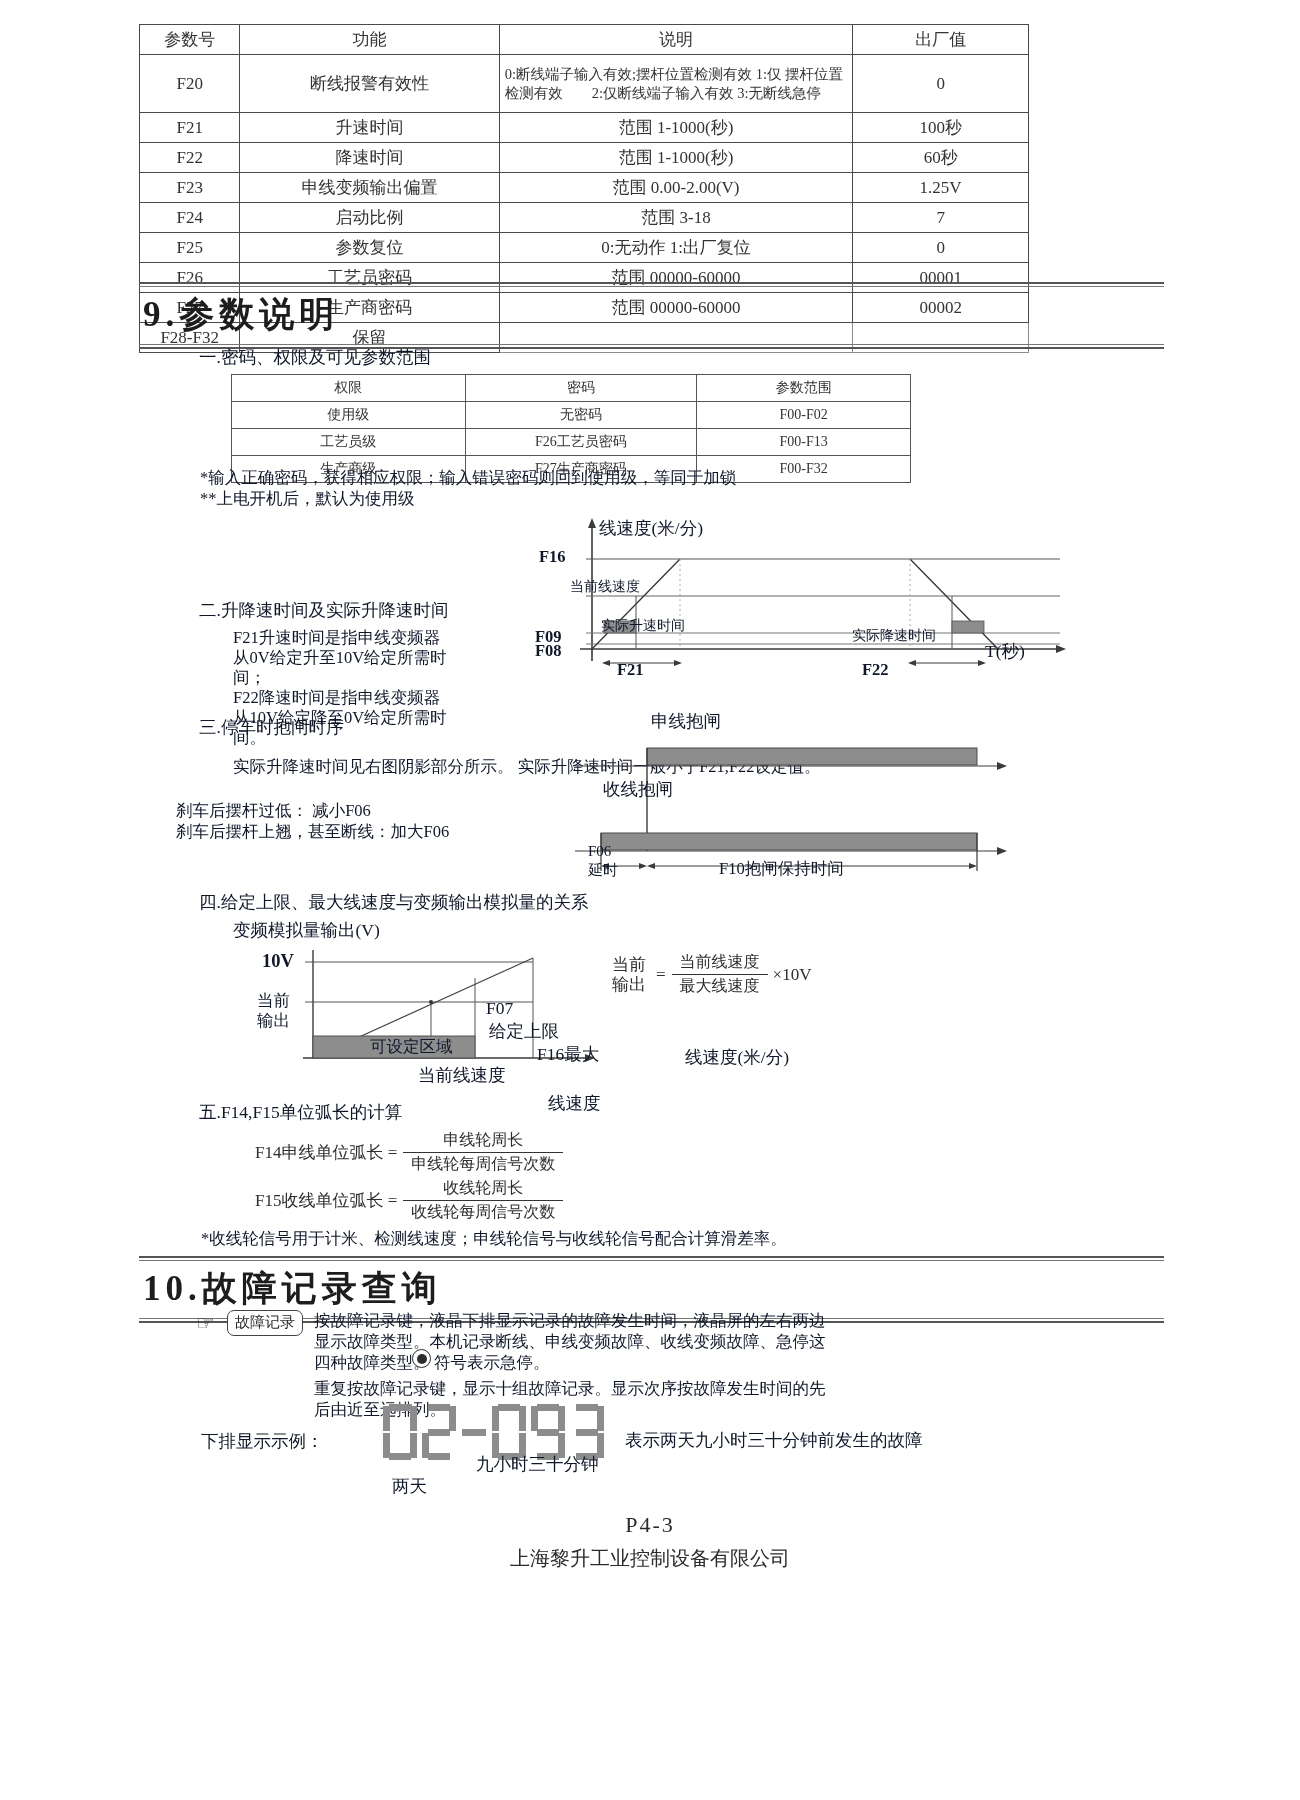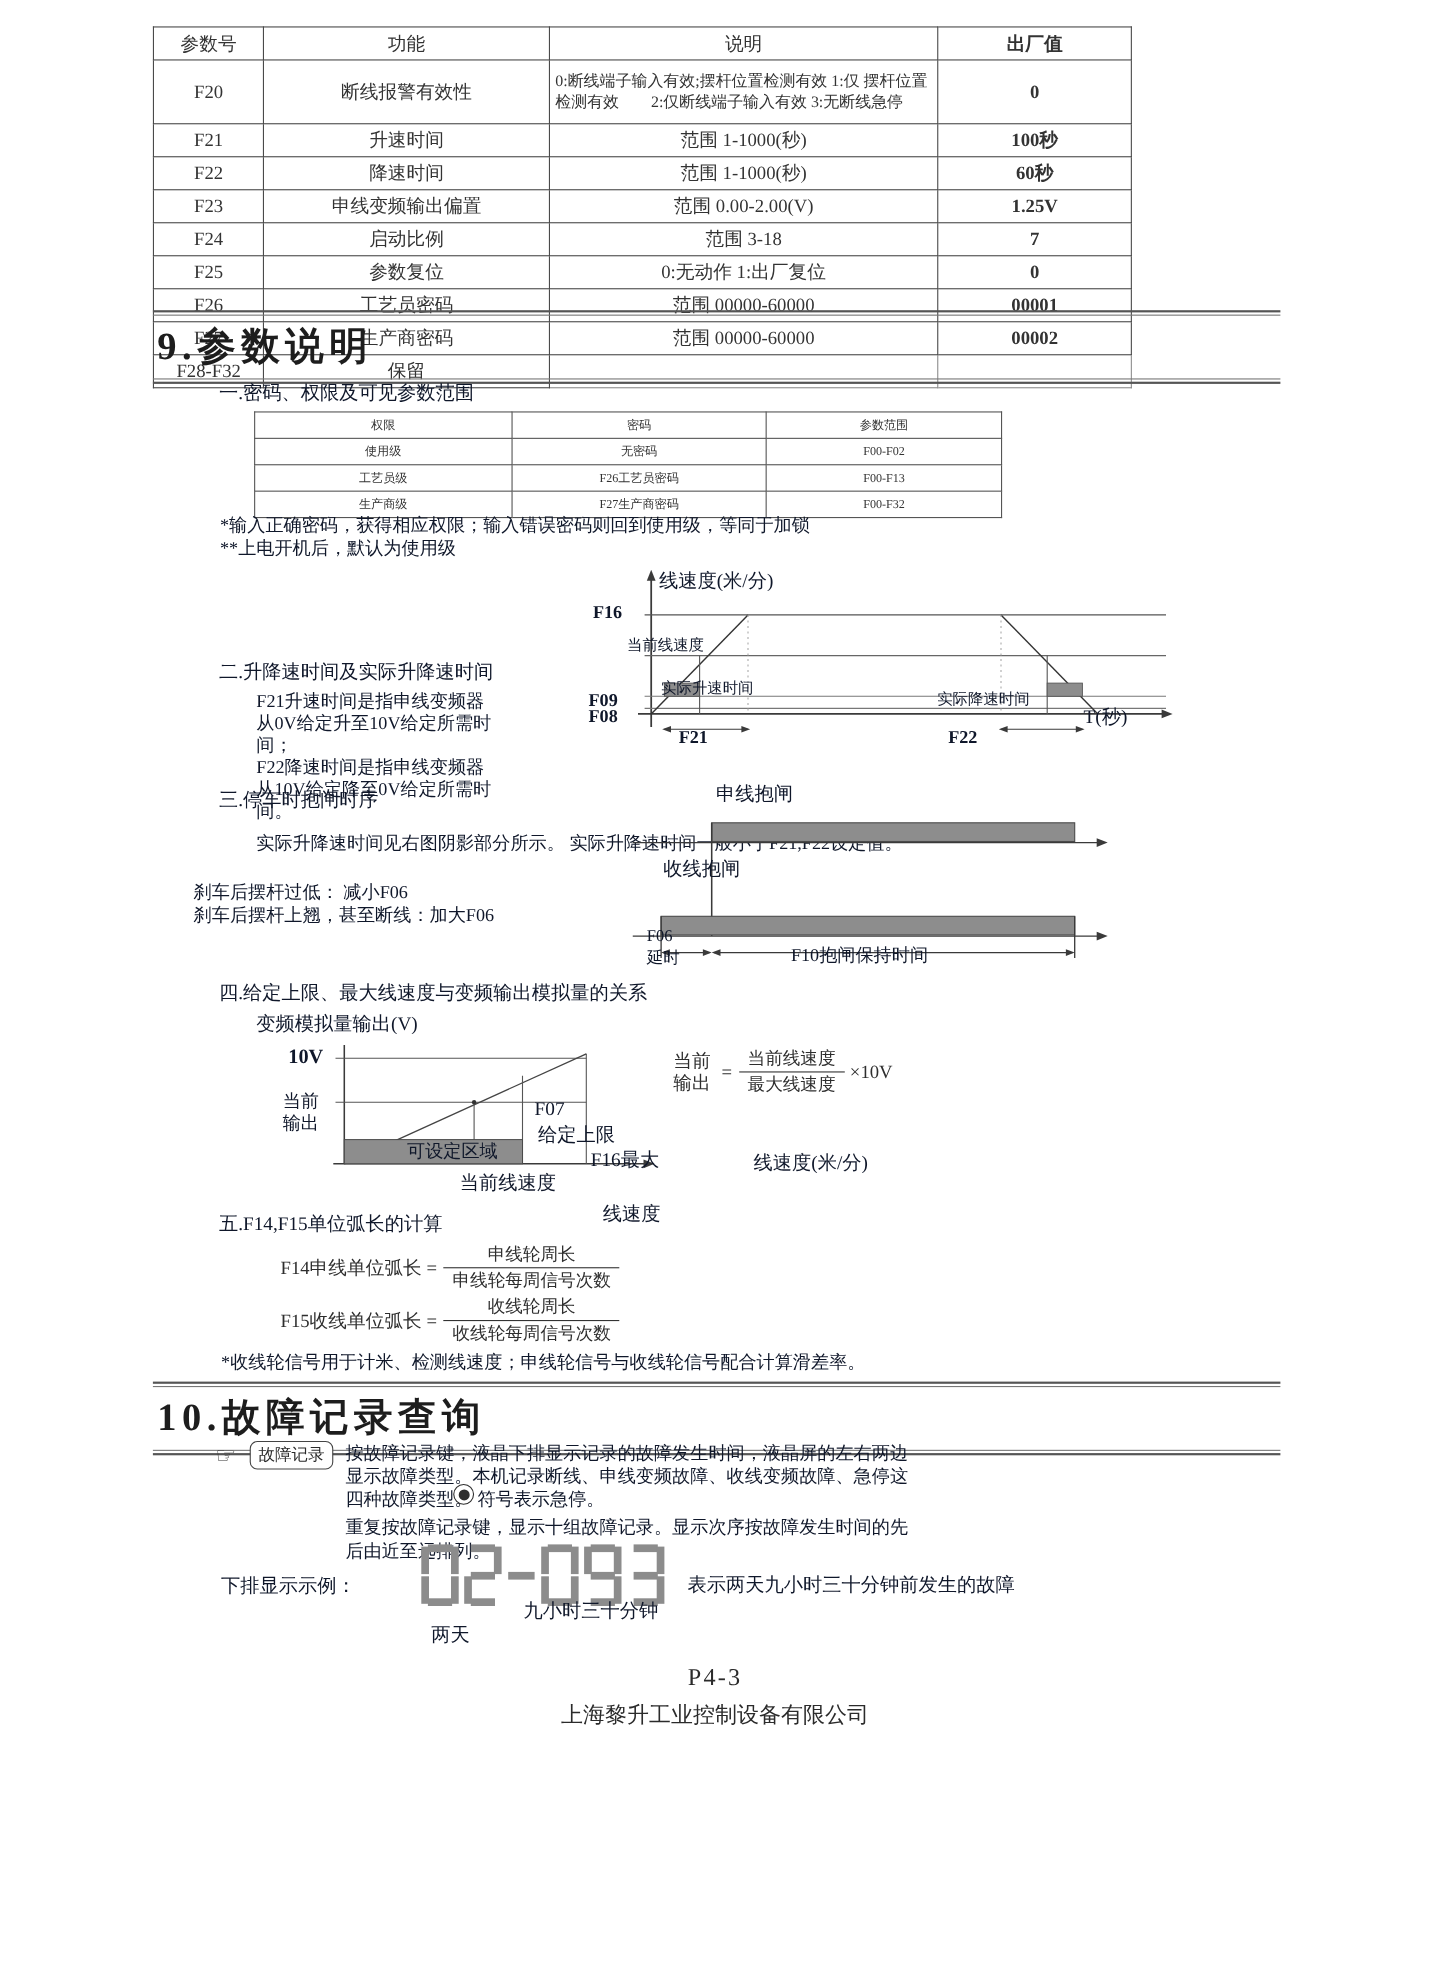--- a/index.html
+++ b/index.html
@@ -21,21 +21,21 @@
     border:1px solid #4a4a4a;
     text-align:center;
     vertical-align:middle;
     padding:3px 4px;
     font-weight:normal;
     color:#333;
   }
   table.param .c-no { width:96px; }
   table.param .c-fn { width:248px; }
   table.param .c-desc { width:338px; }
-  table.param .c-def { width:168px;font-weight:bold; }
+  table.param .c-def { width:168px; }
   table.param td.desc-left { text-align:left; font-size:14.5px; line-height:1.28; padding:3px 5px; }
   table.param tr.r-tall td { height:58px; }
   table.param tr.r-norm td { height:25px; }
   .blankcell { border-color:#8d8d8d !important; }
 
   
   .sec-head {
     position:absolute;
     width:1025px;
     left:139px;
@@ -60,21 +60,21 @@
   
   .t { position:absolute; color:#0f172a; white-space:pre; }
   .t.s16 { font-size:16.5px; }
   .t.s17 { font-size:17.5px; }
   .t.s18 { font-size:18.5px;font-family:Liberation Serif, serif; }
   .t.s15 { font-size:15px; }
   .t.s14 { font-size:14px; }
 
   
   .perm-wrap { position:absolute; left:231px; top:374px; width:680px; }
-  table.perm { border-collapse:collapse; width:680px; font-size:11px;padding-left:47px; }
+  table.perm { border-collapse:collapse; width:680px; font-size:14px;padding-left:47px; }
   table.perm td {
     border:1px solid #555;
     text-align:center;
     padding:4px 6px;
     height:24px;
     color:#333;
   }
   table.perm .cc1 { width:234px; }
   table.perm .cc2 { width:232px; }
   table.perm .cc3 { width:214px; }

